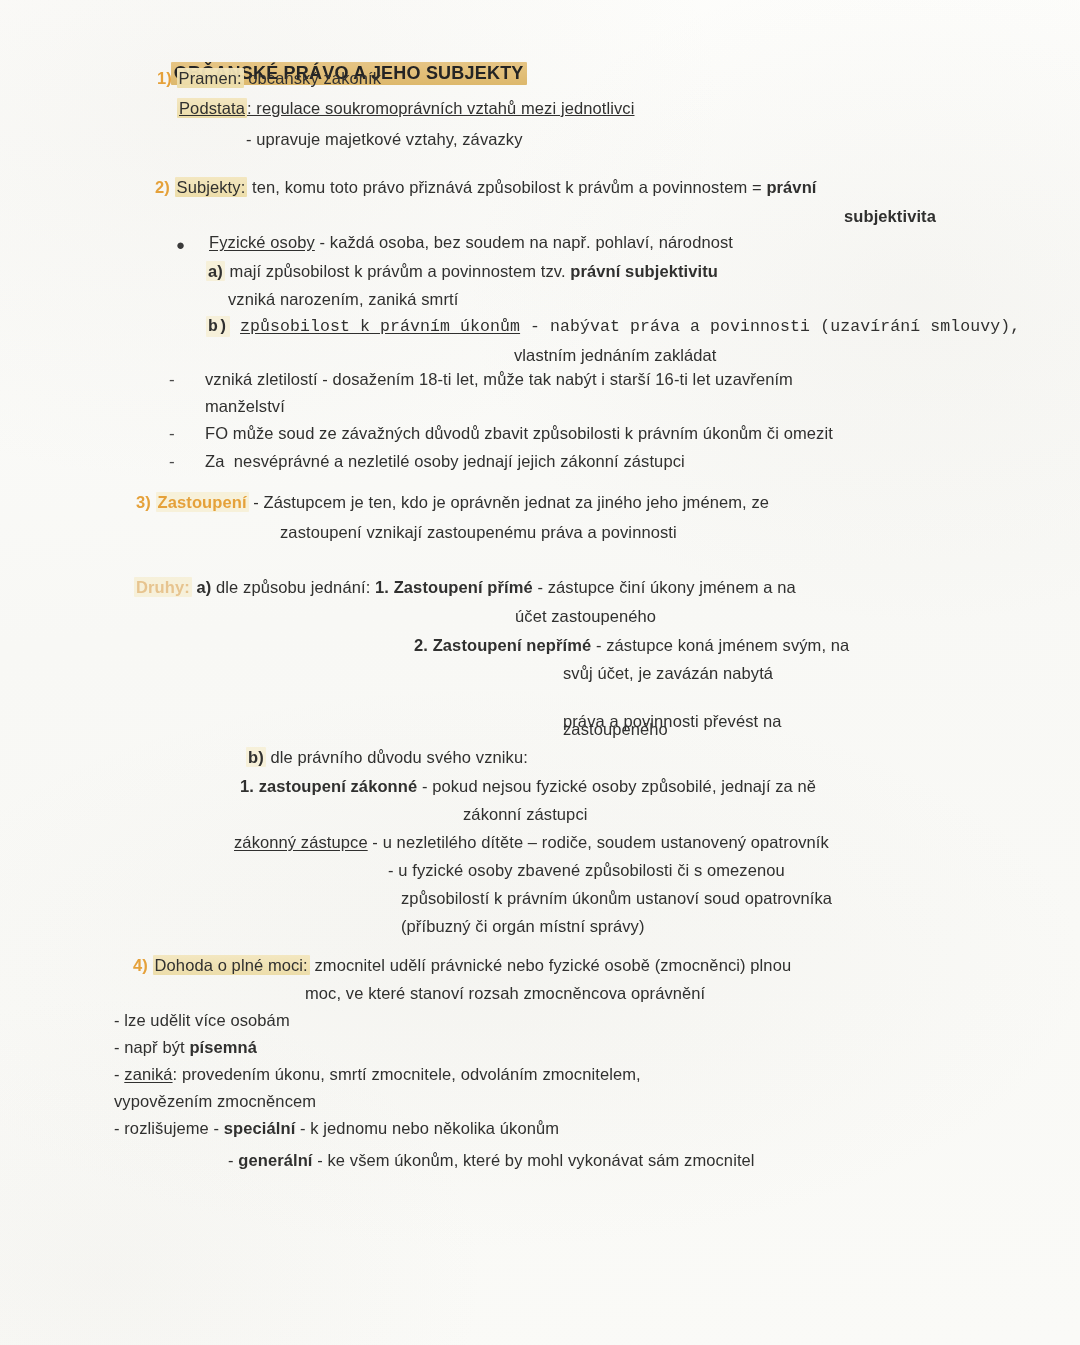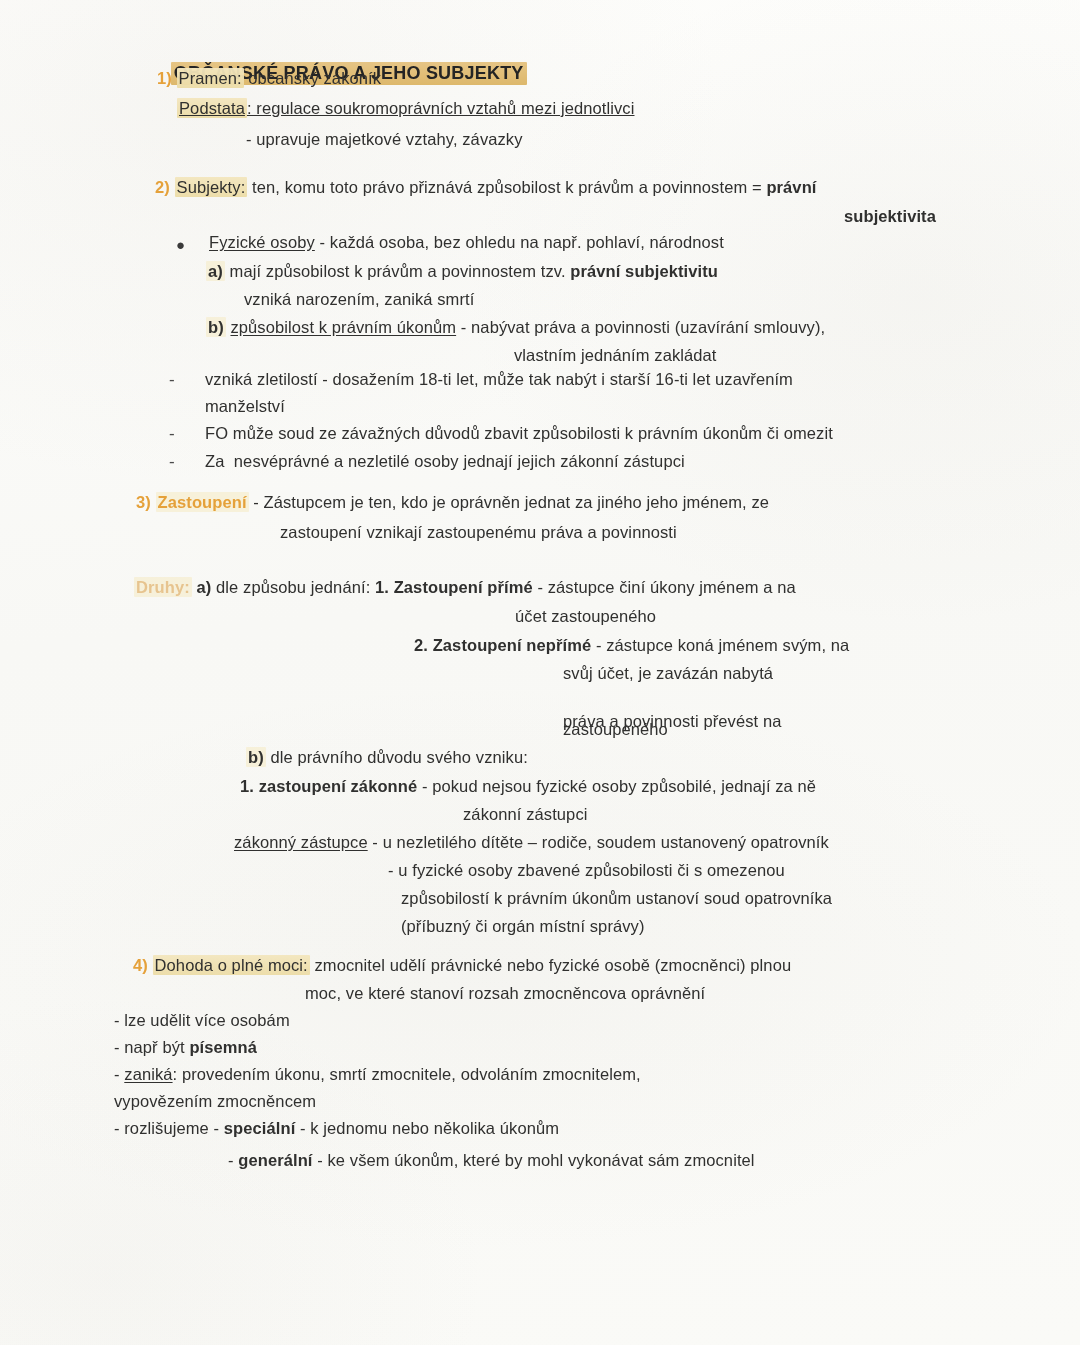--- a/index.html
+++ b/index.html
@@ -104,27 +104,27 @@
 
   <div class="ln" style="left:177px; top:100px;text-decoration:underline;"><span class="hl-pale">Podstata</span><span>: regulace soukromoprávních vztahů mezi jednotlivci</span></div>
 
   <div class="ln" style="left:246px; top:131px;">- upravuje majetkové vztahy, závazky</div>
 
   <div class="ln" style="left:155px; top:179px;"><span class="ink">2)</span><span> </span><span class="hl-pale">Subjekty:</span><span> ten, komu toto právo přiznává způsobilost k právům a povinnostem = </span><span class="b">právní</span></div>
 
   <div class="ln b" style="left:844px; top:208px;">subjektivita</div>
 
   <span class="bullet-dot" style="left:176px; top:236px;">●</span>
-  <div class="ln" style="left:209px; top:234px;"><span class="u">Fyzické osoby</span><span> - každá osoba, bez ohledu na např. pohlaví, národnost</span></div>
+  <div class="ln" style="left:209px; top:234px;"><span class="u">Fyzické osoby</span><span> - každá osoba, bez soudem na např. pohlaví, národnost</span></div>
 
   <div class="ln" style="left:206px; top:263px;"><span class="hl-faint b">a)</span><span> mají způsobilost k právům a povinnostem tzv. </span><span class="b">právní subjektivitu</span></div>
 
-  <div class="ln" style="left:244px; top:291px;">vzniká narozením, zaniká smrtí</div>
+  <div class="ln" style="left:228px; top:291px;">vzniká narozením, zaniká smrtí</div>
 
-  <div class="ln" style="left:206px; top:319px;"><span class="hl-faint b">b)</span><span> </span><span class="u">způsobilost k právním úkonům</span><span> - nabývat práva a povinnosti (uzavírání smlouvy),</span></div>
+  <div class="ln" style="left:206px; top:319px;font-family:Liberation Mono, monospace;"><span class="hl-faint b">b)</span><span> </span><span class="u">způsobilost k právním úkonům</span><span> - nabývat práva a povinnosti (uzavírání smlouvy),</span></div>
 
   <div class="ln" style="left:514px; top:347px;">vlastním jednáním zakládat</div>
 
   <span class="dash" style="left:169px; top:370px;">-</span>
   <div class="ln" style="left:205px; top:371px;">vzniká zletilostí - dosažením 18-ti let, může tak nabýt i starší 16-ti let uzavřením</div>
   <div class="ln" style="left:205px; top:398px;">manželství</div>
 
   <span class="dash" style="left:169px; top:424px;">-</span>
   <div class="ln" style="left:205px; top:425px;">FO může soud ze závažných důvodů zbavit způsobilosti k právním úkonům či omezit</div>
 

